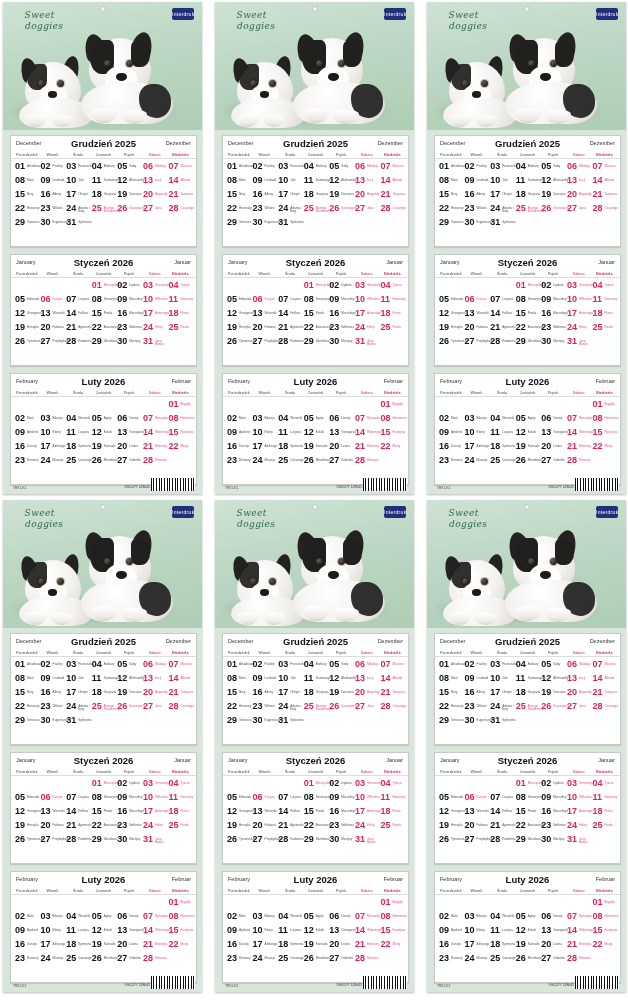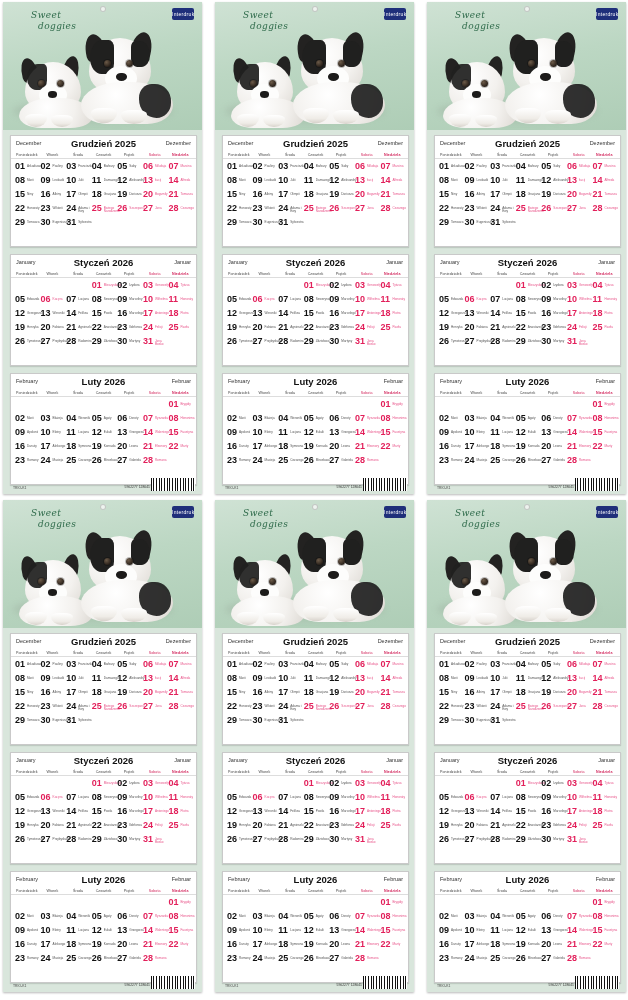--- a/index.html
+++ b/index.html
@@ -11,21 +11,21 @@
           box-shadow:0 1px 2px rgba(0,0,0,.28);overflow:hidden;}
   .poster.c0{left:3px}.poster.c1{left:215px}.poster.c2{left:427px}
   .poster.r0{top:2px}.poster.r1{top:500px}
 
   
   .head{position:relative;width:100%;height:128px;
         background:linear-gradient(170deg,#cfe2d4 0%,#bcd7c3 45%,#aecdb6 100%);
         overflow:hidden;}
   .logo{position:absolute;left:13px;top:8px;color:#2f6b4b;font-family:"DejaVu Serif",serif;
         font-style:italic;font-size:9px;line-height:11px;letter-spacing:.4px;text-align:center;}
-  .logo .l2{display:block;margin-left:22px;}
+  .logo .l2{display:block;margin-left:9px;}
   .brandbox{position:absolute;right:8px;top:6px;width:22px;height:12px;border-radius:2px;
             background:#1f2f7a;color:#fff;font-size:5px;line-height:12px;text-align:center;
             font-family:"Liberation Sans",sans-serif;letter-spacing:.3px;}
 
   
   .dogs{position:absolute;left:0;top:26px;width:100%;height:102px;}
   .dogA{position:absolute;left:16px;top:26px;width:78px;height:74px;}
   .dogB{position:absolute;left:76px;top:4px;width:96px;height:96px;}
 
   .bodyW{position:absolute;border-radius:50% 50% 42% 42%/60% 60% 40% 40%;

